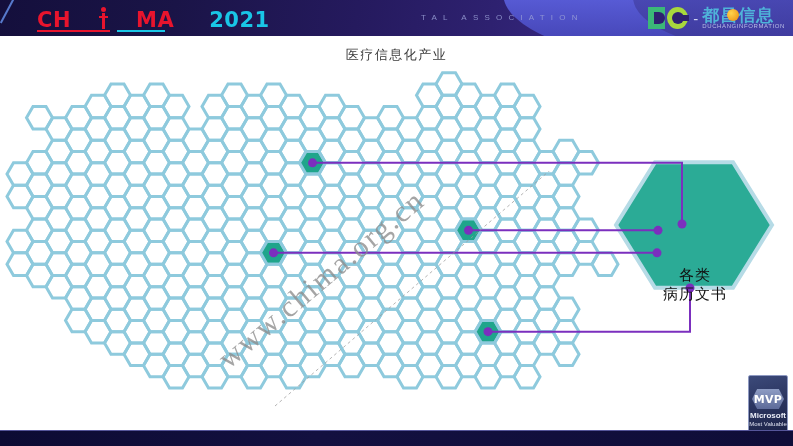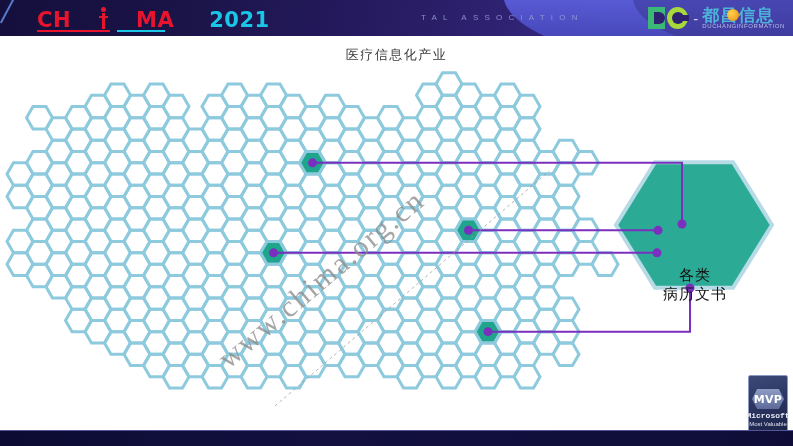--- a/index.html
+++ b/index.html
@@ -135,21 +135,21 @@
   .mvp-hex{
     width:32px;height:20px;display:flex;align-items:center;justify-content:center;
     background:linear-gradient(180deg,#8e9cc4 0%,#5d6a99 100%);
     clip-path:polygon(16% 0,84% 0,100% 50%,84% 100%,16% 100%,0 50%);
     margin-bottom:2px;
   }
   .mvp-hex span{
     font-size:11px;font-weight:bold;color:#ffffff;
     font-family:"DejaVu Sans",sans-serif;letter-spacing:.3px;
   }
-  .mvp-ms{font-size:8px;font-weight:bold;color:#e9ecf6;font-family:Liberation Mono, monospace;line-height:10px;}
+  .mvp-ms{font-size:8px;font-weight:bold;color:#e9ecf6;font-family:Liberation Sans, sans-serif;line-height:10px;}
   .mvp-sub{font-size:6px;color:#dde1ef;font-family:"Liberation Sans",sans-serif;line-height:7.5px;text-align:center;}
 
   
   .bottombar{
     position:absolute;left:0;top:430px;width:793px;height:16px;
     background:linear-gradient(90deg,#0c0b33 0%,#131040 40%,#0f0d38 100%);
     border-top:1px solid #55559a;
   }
 
   

